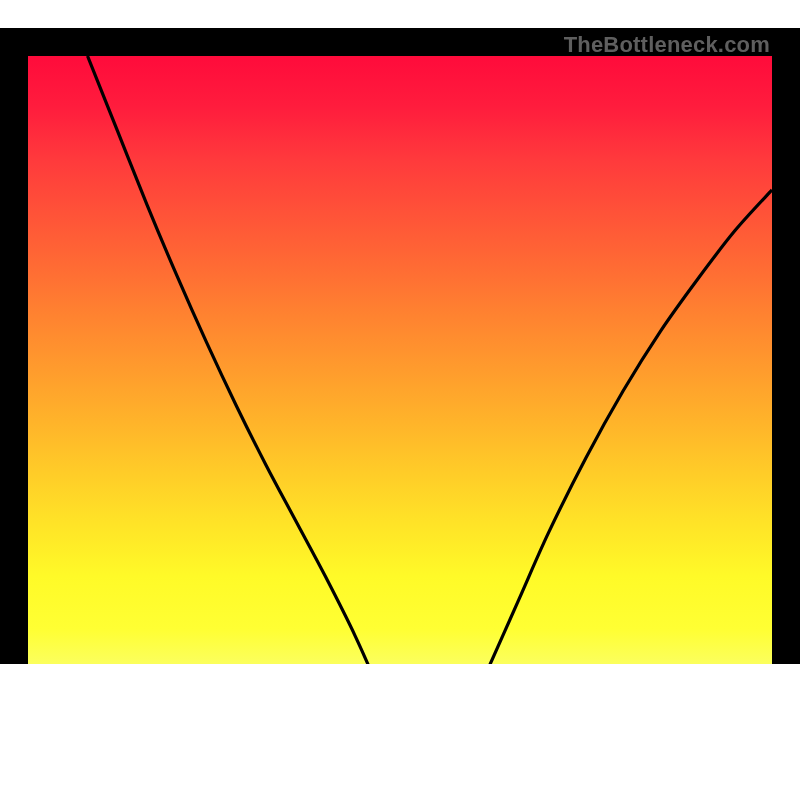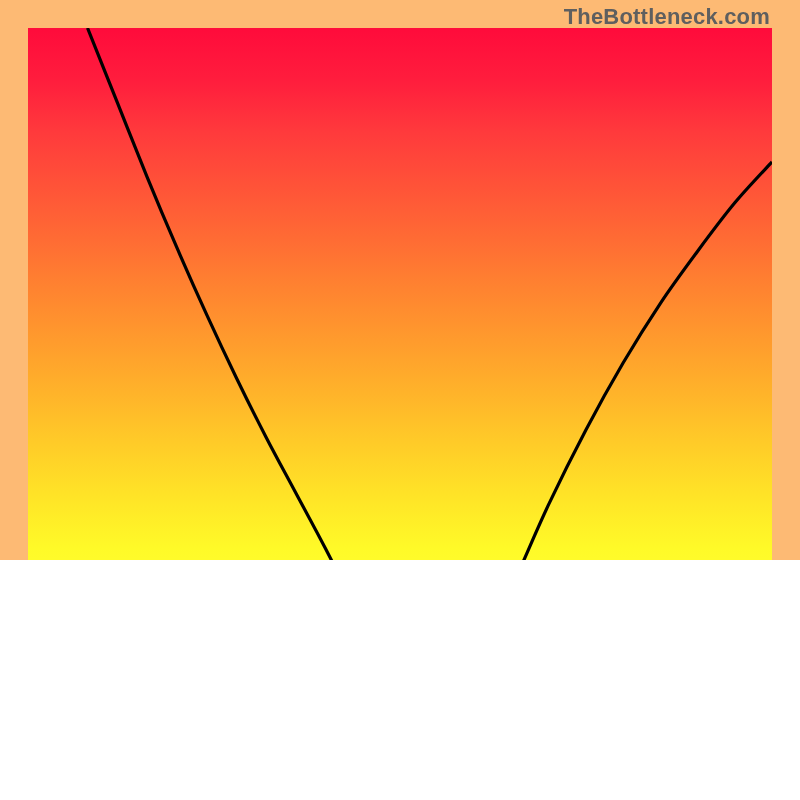--- a/index.html
+++ b/index.html
@@ -2,24 +2,25 @@
 <html><head>
 <meta charset="utf-8">
 <style>
   body {
     margin: 0;
     padding: 0;
     background: #fff;
   }
   .chart-frame {
     width: 800px;
-    height: 560px;
+    height: 636px;
     position: relative;
-    background: #fdba74;
+    background: #000000;
     box-sizing: border-box;
+    margin-top: 28px;
   }
   .plot-area {
     position: absolute;
     left: 28px;
     top: 28px;
     width: 744px;
     height: 744px;
     background: linear-gradient(to bottom,
       #ff0b3b 0%,
       #ff1d3d 7%,

